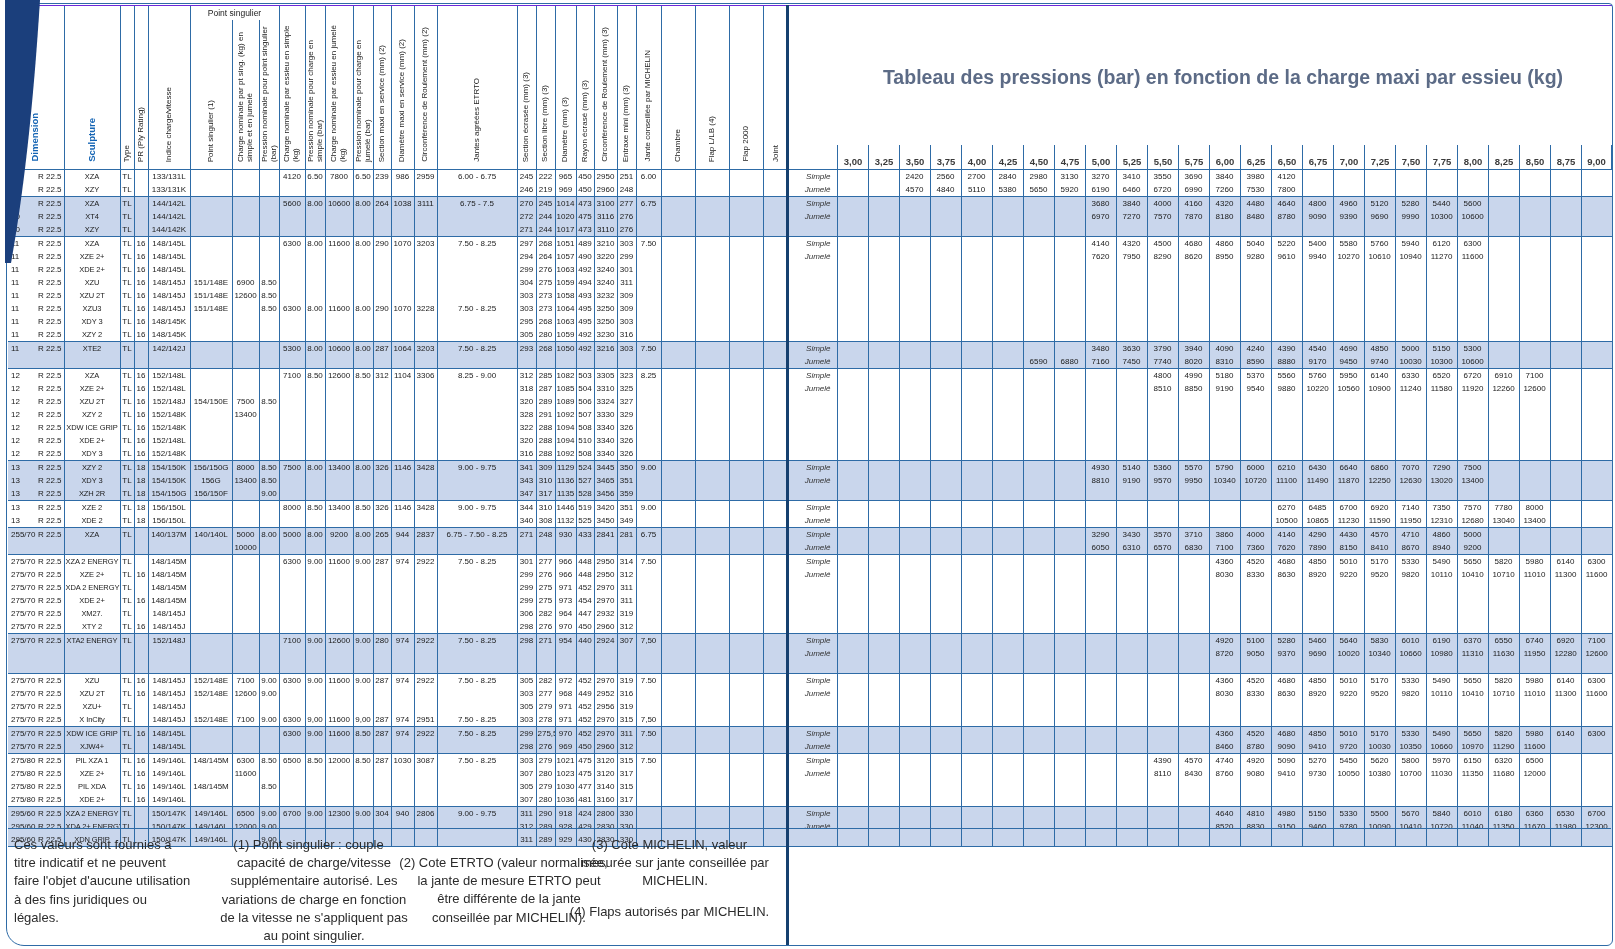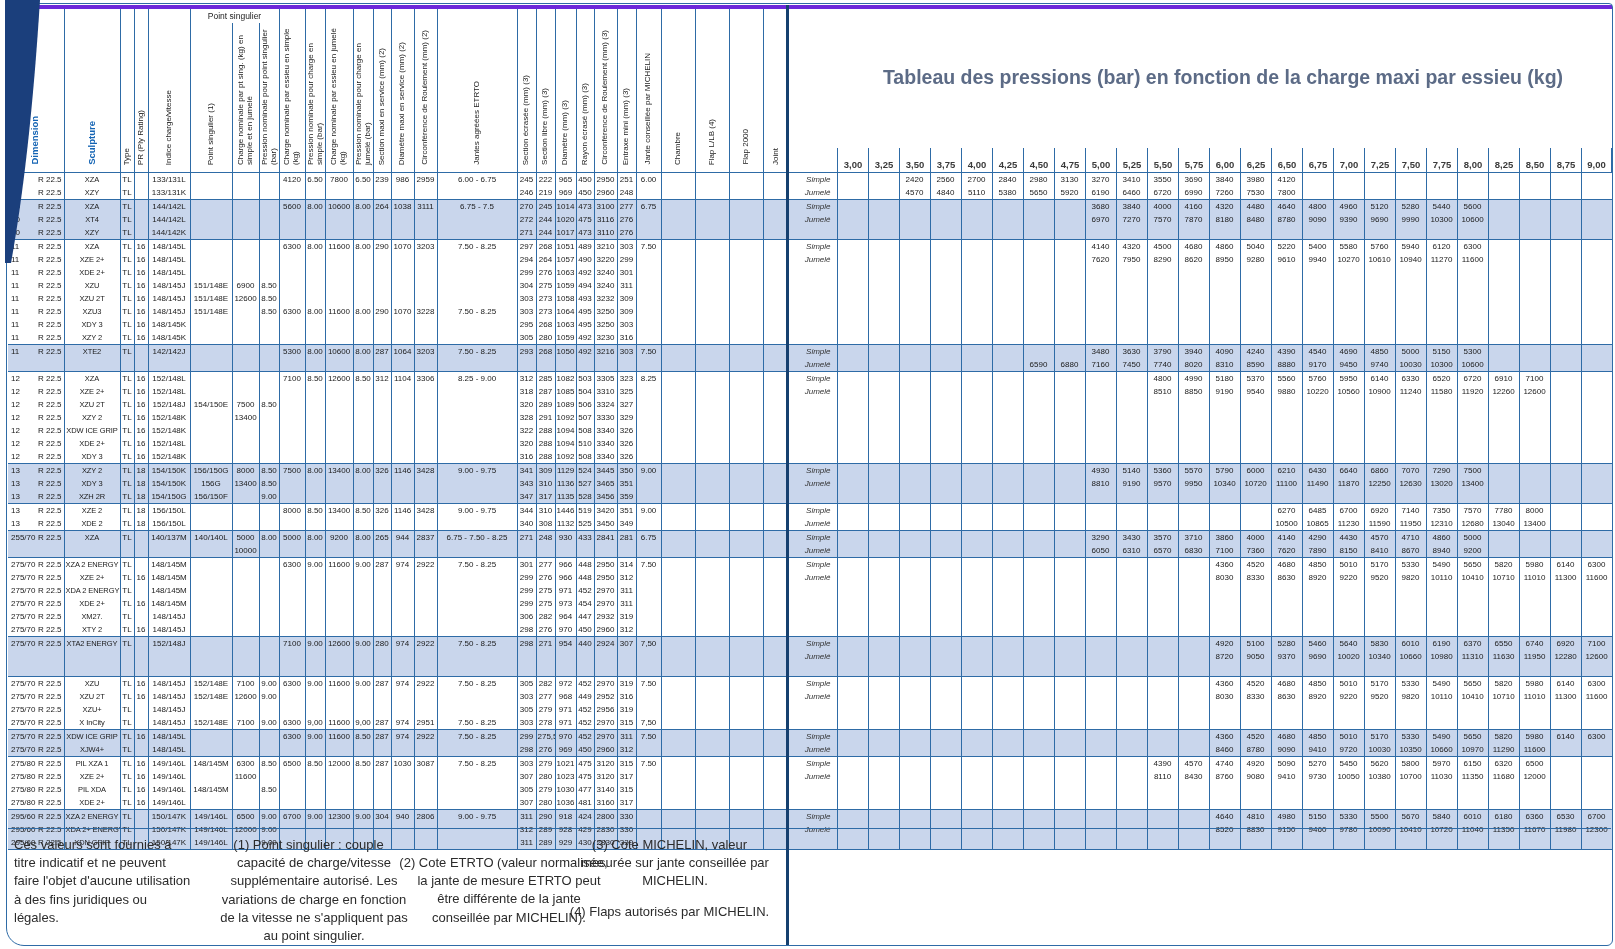--- a/index.html
+++ b/index.html
@@ -14,21 +14,21 @@
              width:1602px;}
   th,td{margin:0;}
   thead th{background:#fff;padding:0;}
   .vth{vertical-align:bottom;padding:2px 1px 3px 1px;border-left:1px solid #2e6ba6;
        border-bottom:1px solid #2e6ba6;}
   .vth span{display:inline-block;writing-mode:vertical-rl;transform:rotate(180deg);
             max-height:140px;font-size:8px;font-weight:normal;color:#222;line-height:1.12;
             text-align:left;white-space:normal;}
   .vth.first{border-left:none;}
   .vth.blue span{color:#1464b4;font-weight:bold;font-size:9.5px;}
-  th.top-row{border-top:4px solid #6d28d9;}
+  th.top-row{border-top:1px solid #6d28d9;}
   .ps-group{height:14px;font-size:8.5px;font-weight:normal;color:#222;text-align:center;
             vertical-align:middle;border-left:1px solid #2e6ba6;}
   .label-th{border-bottom:1px solid #2e6ba6;}
   .pth{vertical-align:bottom;border-bottom:1px solid #2e6ba6;}
   .pnum{height:22px;border-left:1px solid #2e6ba6;display:flex;align-items:flex-end;
         justify-content:center;font-weight:bold;font-size:9.5px;color:#3a3a3a;padding-bottom:2px;}
   .pth.last .pnum{border-right:1px solid #2e6ba6;}
 
   tbody td{height:13px;line-height:12px;padding:0 1px;font-size:8px;text-align:center;
            color:#1a1a1a;overflow:hidden;white-space:nowrap;background:#fff;}

